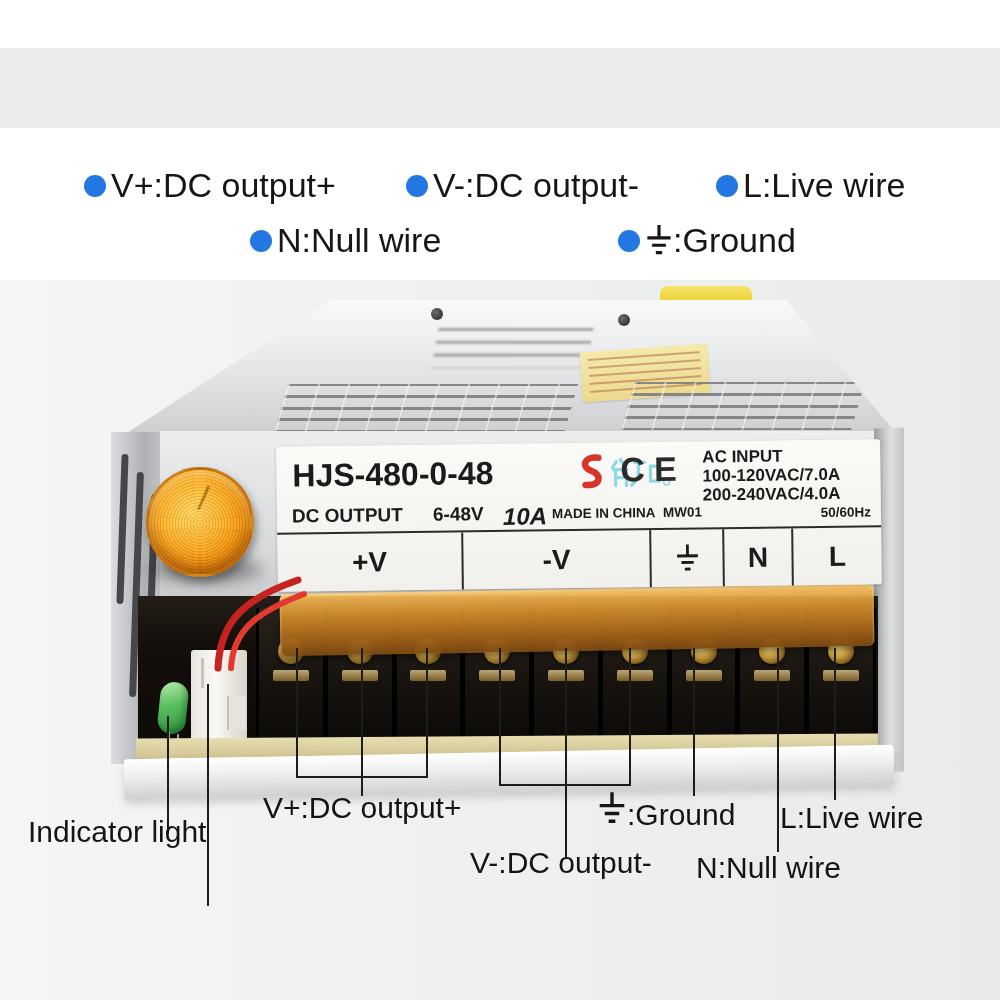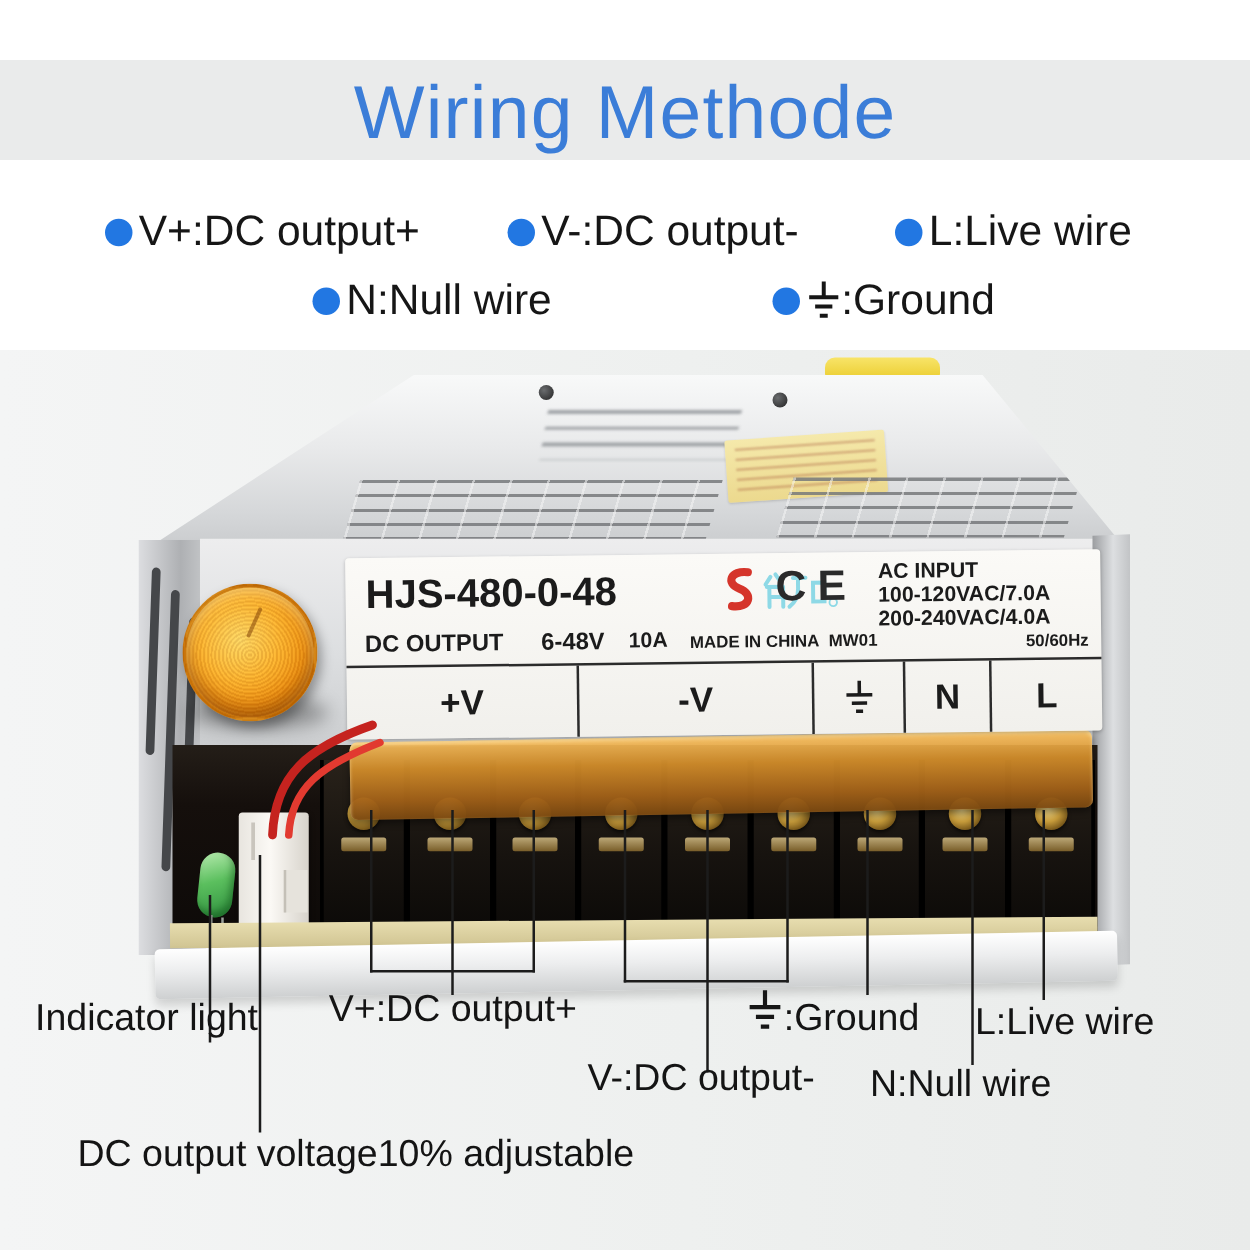--- a/index.html
+++ b/index.html
@@ -113,21 +113,20 @@
   
   .an{position:absolute;font-size:30px;color:#141414;white-space:nowrap;z-index:21;}
   .an-flex{display:flex;align-items:flex-end;}
 </style>
 </head>
 <body>
 
 <div class="canvas">
 
   <div class="title-band"></div>
-  <div class="title">Wiring Methode</div>
 
   <div class="lg" style="left:84px;top:166px;">
     <span class="dot"></span>
     <span>V+:DC output+</span>
   </div>
   <div class="lg" style="left:406px;top:166px;">
     <span class="dot"></span>
     <span>V-:DC output-</span>
   </div>
   <div class="lg" style="left:716px;top:166px;">
@@ -236,21 +235,21 @@
     </svg>
     <div class="ce">CE</div>
     <div class="acblock">
       <div class="ac-title">AC INPUT</div>
       <div class="ac-line">100-120VAC/7.0A</div>
       <div class="ac-line">200-240VAC/4.0A</div>
       <div class="ac-freq">50/60Hz</div>
     </div>
     <div class="dc-item" style="left:15px;top:59px;font-size:19px;">DC OUTPUT</div>
     <div class="dc-item" style="left:156px;top:59px;font-size:19px;">6-48V</div>
-    <div class="dc-item" style="left:226px;top:59px;font-size:17px;">10A</div>
+    <div class="dc-item" style="left:226px;top:59px;font-size:24px;font-style:italic;">10A</div>
     <div class="dc-item" style="left:275px;top:63px;font-size:13.5px;">MADE IN CHINA</div>
     <div class="dc-item" style="left:386px;top:63px;font-size:13.5px;">MW01</div>
     <div class="hline"></div>
     <div class="trow">
       <div class="tlab" style="width:186px;">+V</div>
       <div class="tlab" style="width:188px;">-V</div>
       <div class="tlab" style="width:73px;">
         <svg class="gnd-svg" width="26" height="32" viewBox="0 0 26 34">
           <path d="M13 2 v11 M2 14 h22 M6.5 21 h13 M10 28 h6" stroke="#1b1b1b" stroke-width="3" fill="none"></path>
         </svg>
@@ -275,18 +274,17 @@
   <div class="lline" style="left:834px;top:648px;height:152px;"></div>
 
   <div class="an" style="left:263px;top:791px;">V+:DC output+</div>
   <div class="an an-flex" style="left:597px;top:790px;">
     <svg class="gnd-svg" style="margin-bottom:4px;" width="30" height="38" viewBox="0 0 26 34">
       <path d="M13 2 v11 M2 14 h22 M6.5 21 h13 M10 28 h6" stroke="#161616" stroke-width="3" fill="none"></path>
     </svg>
     <span>:Ground</span>
   </div>
   <div class="an" style="left:780px;top:801px;">L:Live wire</div>
-  <div class="an" style="left:28px;top:798px;text-align:center;">Indicator light</div>
+  <div class="an" style="left:28px;top:815px;text-align:center;">Indicator light</div>
   <div class="an" style="left:470px;top:846px;">V-:DC output-</div>
   <div class="an" style="left:696px;top:851px;">N:Null wire</div>
-  <div class="an" style="left:62px;top:907px;">DC output voltage10% adjustable</div>
 
 </div>
 
 </body></html>

